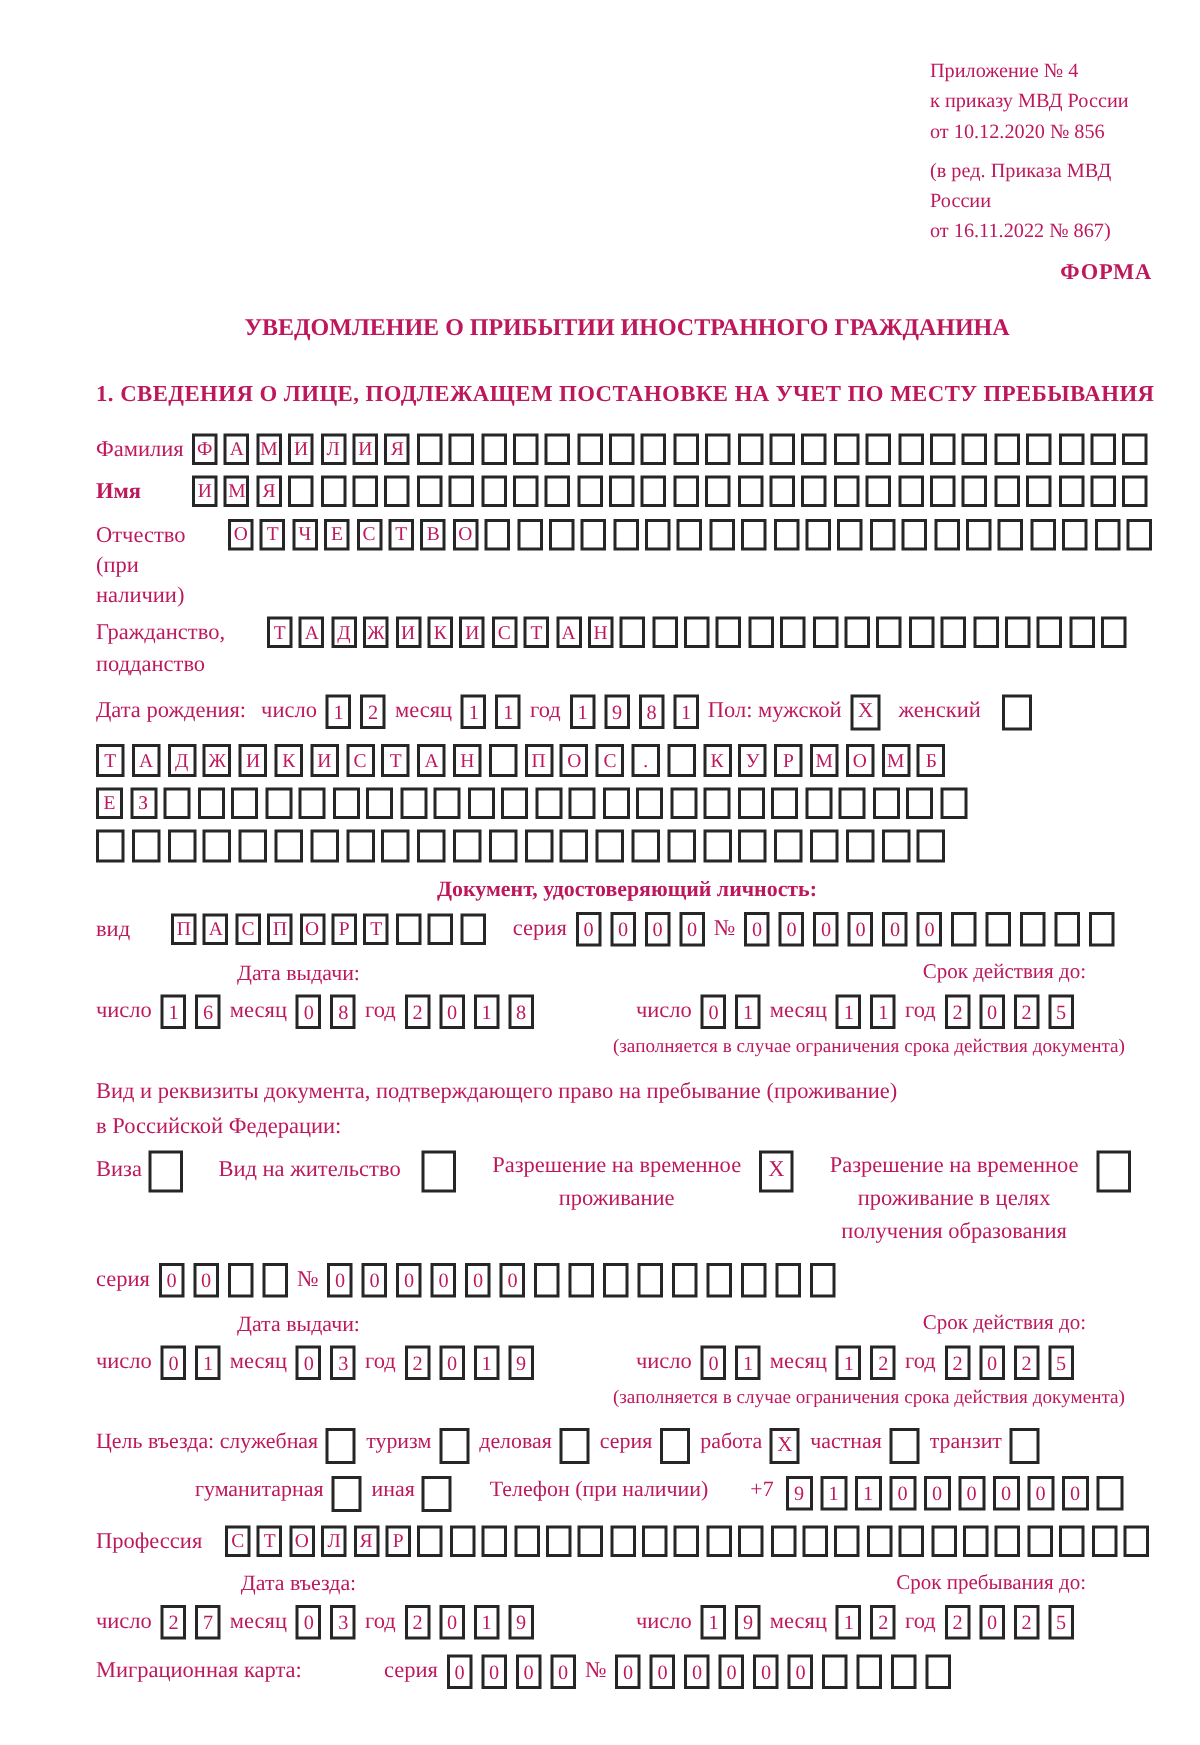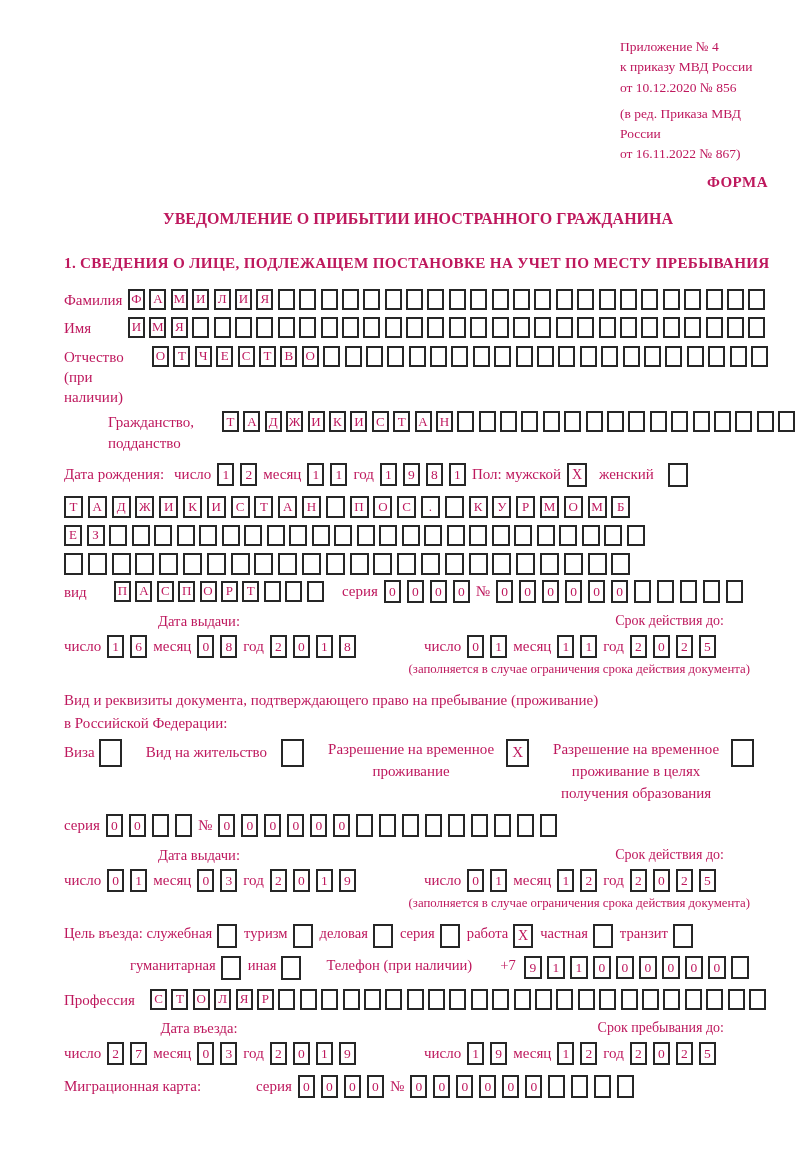--- a/index.html
+++ b/index.html
@@ -107,21 +107,21 @@
         <span class="cell"></span>
         <span class="cell"></span>
         <span class="cell"></span>
         <span class="cell"></span>
         <span class="cell"></span>
         <span class="cell"></span>
       </span>
   </div>
 
   <div class="frow">
-    <span class="lbl" style="width:64px;">Имя</span>
+    <span class="lbl" style="width:64px;font-weight:bold;">Имя</span>
     <span class="cells">
         <span class="cell">И</span>
         <span class="cell">М</span>
         <span class="cell">Я</span>
         <span class="cell"></span>
         <span class="cell"></span>
         <span class="cell"></span>
         <span class="cell"></span>
         <span class="cell"></span>
         <span class="cell"></span>
@@ -180,21 +180,21 @@
         <span class="cell"></span>
         <span class="cell"></span>
         <span class="cell"></span>
         <span class="cell"></span>
         <span class="cell"></span>
         <span class="cell"></span>
         <span class="cell"></span>
       </span>
   </div>
 
-  <div class="frow" style="margin-top:4px;margin-left:44px;">
+  <div class="frow" style="margin-top:4px;">
     <span class="lbl2" style="width:114px;">
       <div>Гражданство,</div>
       <div>подданство</div>
     </span>
     <span class="cells">
         <span class="cell">Т</span>
         <span class="cell">А</span>
         <span class="cell">Д</span>
         <span class="cell">Ж</span>
         <span class="cell">И</span>
@@ -328,20 +328,21 @@
           <span class="cell"></span>
           <span class="cell"></span>
           <span class="cell"></span>
           <span class="cell"></span>
           <span class="cell"></span>
           <span class="cell"></span>
         </div>
     </div>
   </div>
 
+  <div class="doc-heading">Документ, удостоверяющий личность:</div>
 
   <div class="frow vcenter" style="margin-top:5px;">
     <span class="lbl" style="width:50px;">вид</span>
     <span class="cells">
         <span class="cell">П</span>
         <span class="cell">А</span>
         <span class="cell">С</span>
         <span class="cell">П</span>
         <span class="cell">О</span>
         <span class="cell">Р</span>

